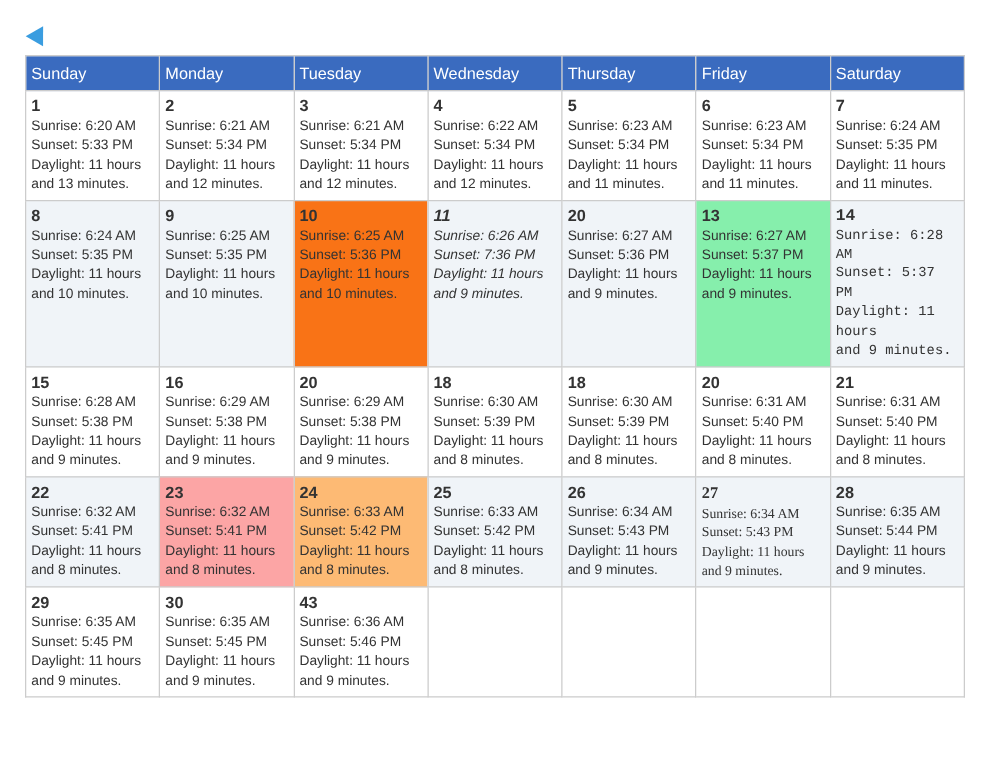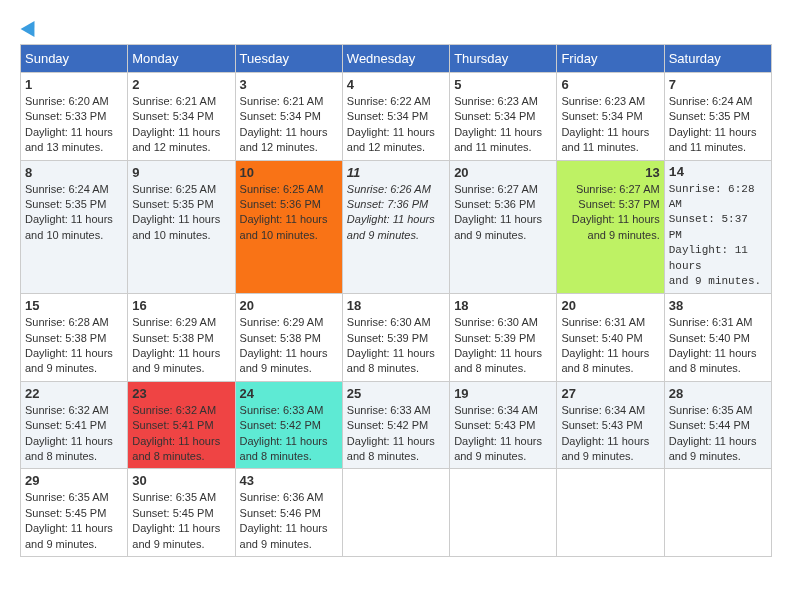--- a/index.html
+++ b/index.html
@@ -203,21 +203,21 @@
 Daylight: 11 hours
 and 9 minutes.</div>
         </td>
         <td style="background-color: rgb(240, 244, 248);">
           <span class="day-num">20</span>
           <div class="day-info" style="white-space: pre-line;">Sunrise: 6:27 AM
 Sunset: 5:36 PM
 Daylight: 11 hours
 and 9 minutes.</div>
         </td>
-        <td style="background-color: #bef264; text-align: right;">
+        <td style="background-color: #86efac;">
           <span class="day-num">13</span>
           <div class="day-info" style="white-space: pre-line;">Sunrise: 6:27 AM
 Sunset: 5:37 PM
 Daylight: 11 hours
 and 9 minutes.</div>
         </td>
         <td style="background-color: rgb(240, 244, 248); font-family: Liberation Mono, monospace;">
           <span class="day-num">14</span>
           <div class="day-info" style="white-space: pre-line;">Sunrise: 6:28 AM
 Sunset: 5:37 PM
@@ -262,64 +262,64 @@
 and 8 minutes.</div>
         </td>
         <td>
           <span class="day-num">20</span>
           <div class="day-info" style="white-space: pre-line;">Sunrise: 6:31 AM
 Sunset: 5:40 PM
 Daylight: 11 hours
 and 8 minutes.</div>
         </td>
         <td>
-          <span class="day-num">38</span>
+          <span class="day-num">21</span>
           <div class="day-info" style="white-space: pre-line;">Sunrise: 6:31 AM
 Sunset: 5:40 PM
 Daylight: 11 hours
 and 8 minutes.</div>
         </td>
       </tr>
       <tr>
         <td style="background-color: rgb(240, 244, 248);">
           <span class="day-num">22</span>
           <div class="day-info" style="white-space: pre-line;">Sunrise: 6:32 AM
 Sunset: 5:41 PM
 Daylight: 11 hours
 and 8 minutes.</div>
         </td>
-        <td style="background-color: #ef4444;">
+        <td style="background-color: #fca5a5;">
           <span class="day-num">23</span>
           <div class="day-info" style="white-space: pre-line;">Sunrise: 6:32 AM
 Sunset: 5:41 PM
 Daylight: 11 hours
 and 8 minutes.</div>
         </td>
-        <td style="background-color: #5eead4;">
+        <td style="background-color: #fdba74;">
           <span class="day-num">24</span>
           <div class="day-info" style="white-space: pre-line;">Sunrise: 6:33 AM
 Sunset: 5:42 PM
 Daylight: 11 hours
 and 8 minutes.</div>
         </td>
         <td style="background-color: rgb(240, 244, 248);">
           <span class="day-num">25</span>
           <div class="day-info" style="white-space: pre-line;">Sunrise: 6:33 AM
 Sunset: 5:42 PM
 Daylight: 11 hours
 and 8 minutes.</div>
         </td>
         <td style="background-color: rgb(240, 244, 248);">
-          <span class="day-num">19</span>
+          <span class="day-num">26</span>
           <div class="day-info" style="white-space: pre-line;">Sunrise: 6:34 AM
 Sunset: 5:43 PM
 Daylight: 11 hours
 and 9 minutes.</div>
         </td>
-        <td style="background-color: rgb(240, 244, 248);">
+        <td style="background-color: rgb(240, 244, 248); font-family: Liberation Serif, serif;">
           <span class="day-num">27</span>
           <div class="day-info" style="white-space: pre-line;">Sunrise: 6:34 AM
 Sunset: 5:43 PM
 Daylight: 11 hours
 and 9 minutes.</div>
         </td>
         <td style="background-color: rgb(240, 244, 248);">
           <span class="day-num">28</span>
           <div class="day-info" style="white-space: pre-line;">Sunrise: 6:35 AM
 Sunset: 5:44 PM

